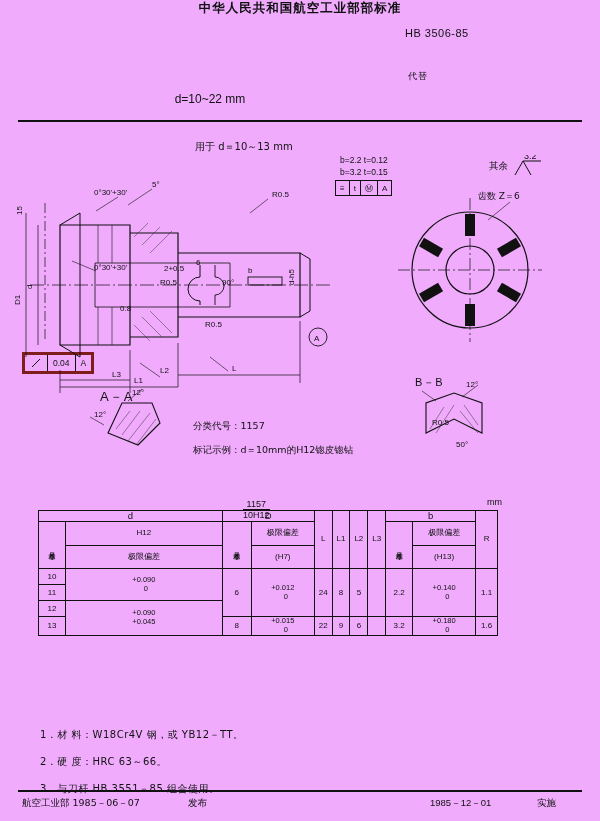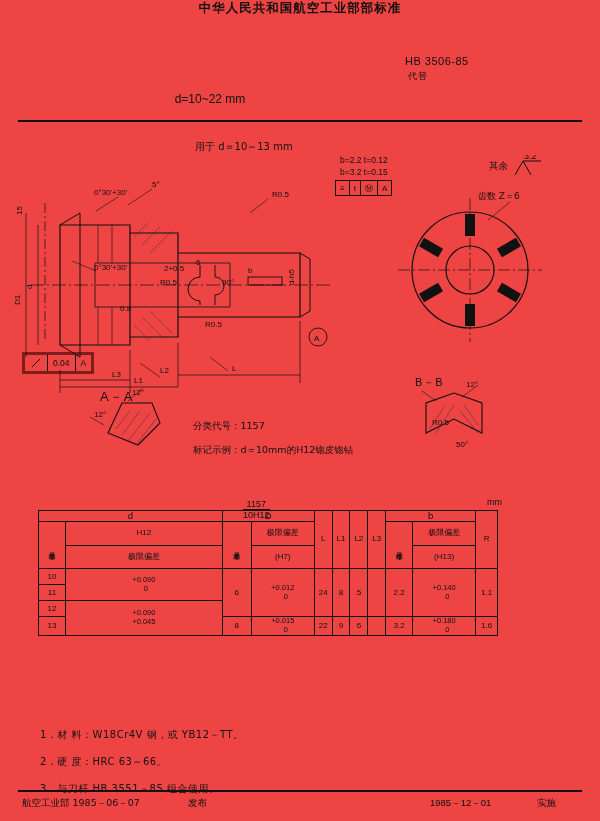--- a/index.html
+++ b/index.html
@@ -13,41 +13,40 @@
     position: relative;
     font-family: "Liberation Sans", sans-serif;
     color: #111;
     overflow: hidden;
   }
   .page {
     position: absolute;
     left: 0; top: 0;
     width: 600px;
     height: 821px;
-    background: #ef4444;
+    background: #f0abfc;
   }
   .cn { font-family: "DejaVu Sans", sans-serif; }
   .hline { position: absolute; background: #111; height: 1px; }
 
   
   #header-title {
     position: absolute;
     left: 0; top: 0px;
     width: 600px;
     text-align: center;
     font-size: 12.5px;
     font-weight: bold;
     letter-spacing: 1px;
   }
   #std-number {
     position: absolute;
     left: 405px; top: 27px;
     font-size: 11px;
     letter-spacing: 0.5px;
-    margin-top: 28px;
   }
   #main-title {
     position: absolute;
     left: 60px; top: 42px;
     width: 300px;
     text-align: center;
     font-size: 14px;
     letter-spacing: 2px;
   }
   #replace-label {

